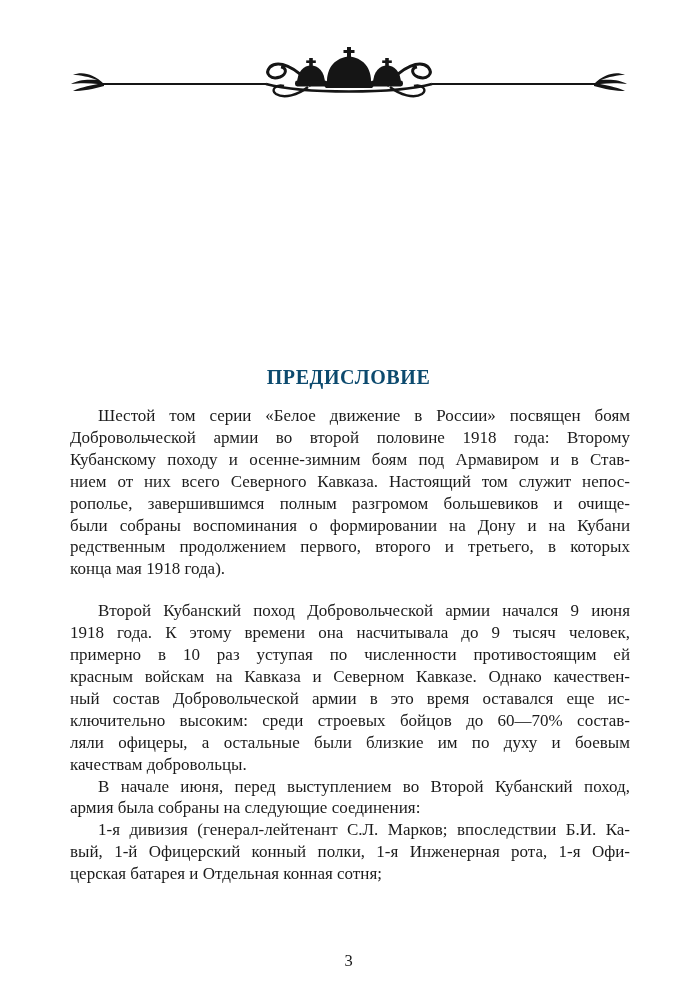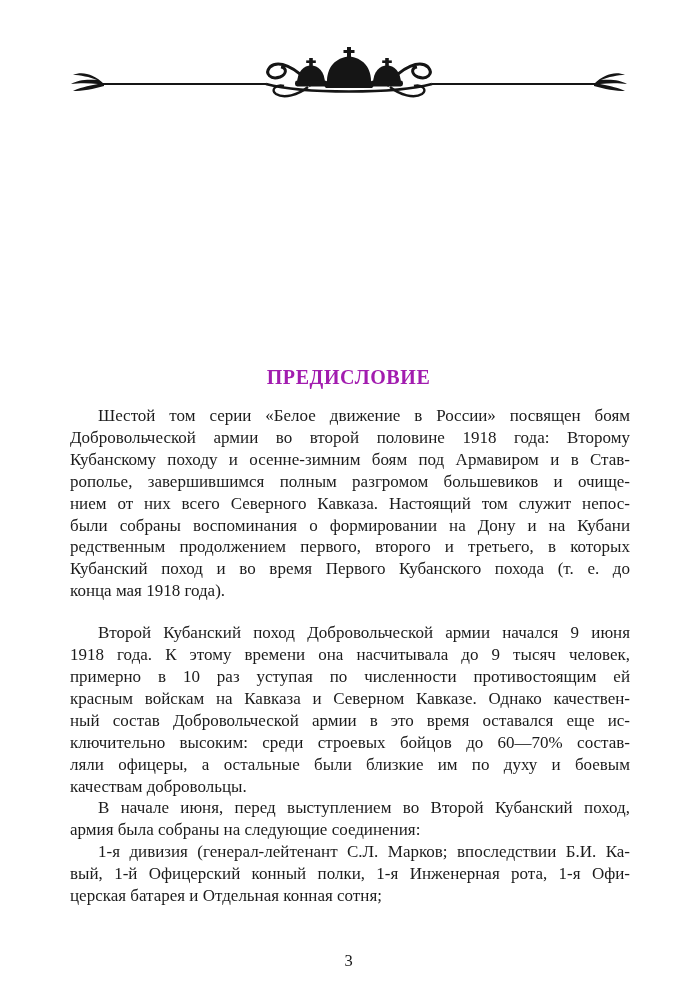--- a/index.html
+++ b/index.html
@@ -26,21 +26,21 @@
   .title {
     position: absolute;
     left: 0;
     top: 366px;
     width: 100%;
     margin: 0;
     text-align: center;
     font-size: 20px;
     font-weight: bold;
     letter-spacing: 0.6px;
-    color: #a21caf;
+    color: #0c4a6e;
   }
   .body-text {
     position: absolute;
     left: 70px;
     top: 405px;
     width: 560px;
     font-size: 17px;
     line-height: 21.9px;
     color: #1b1b1b;
   }
@@ -111,25 +111,24 @@
     </g>
   </svg>
 
   <h1 class="title">ПРЕДИСЛОВИЕ</h1>
 
   <div class="body-text">
       <div class="paragraph">
         <div class="line first">Шестой том серии «Белое движение в России» посвящен боям</div>
         <div class="line">Добровольческой армии во второй половине 1918 года: Второму</div>
         <div class="line">Кубанскому походу и осенне-зимним боям под Армавиром и в Став-</div>
+        <div class="line">нием от них всего Северного Кавказа. Настоящий том служит непос-</div>
         <div class="line">рополье, завершившимся полным разгромом большевиков и очище-</div>
-        <div class="line">нием от них всего Северного Кавказа. Настоящий том служит непос-</div>
         <div class="line">были собраны воспоминания о формировании на Дону и на Кубани</div>
         <div class="line">редственным продолжением первого, второго и третьего, в которых</div>
-        <div class="line">Кубанский поход и во время Первого Кубанского похода (т. е. до</div>
         <div class="line last">конца мая 1918 года).</div>
       </div>
       <div class="paragraph space-before">
         <div class="line first">Второй Кубанский поход Добровольческой армии начался 9 июня</div>
         <div class="line">1918 года. К этому времени она насчитывала до 9 тысяч человек,</div>
         <div class="line">примерно в 10 раз уступая по численности противостоящим ей</div>
         <div class="line">красным войскам на Кавказа и Северном Кавказе. Однако качествен-</div>
         <div class="line">ный состав Добровольческой армии в это время оставался еще ис-</div>
         <div class="line">ключительно высоким: среди строевых бойцов до 60—70% состав-</div>
         <div class="line">ляли офицеры, а остальные были близкие им по духу и боевым</div>

